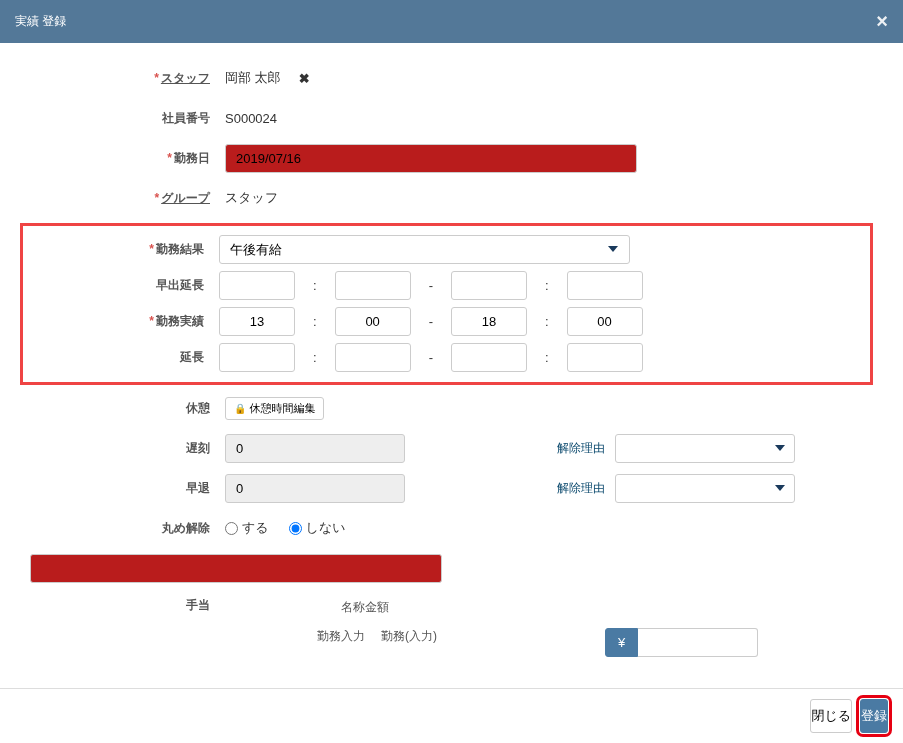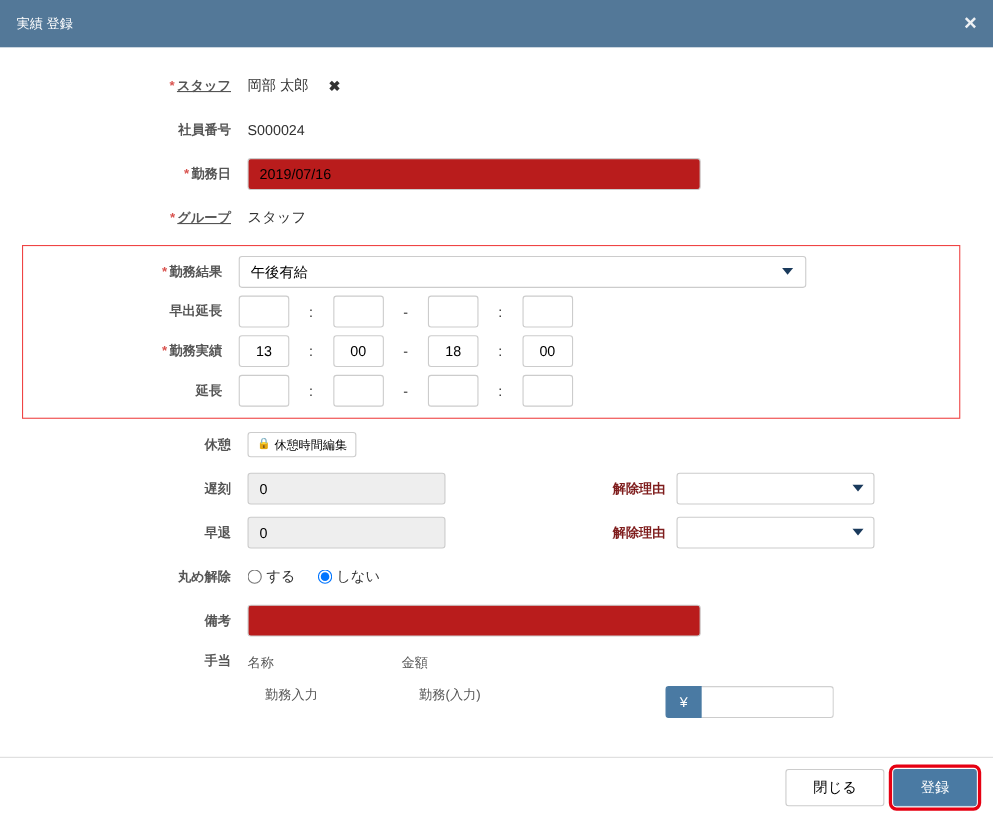--- a/index.html
+++ b/index.html
@@ -10,50 +10,50 @@
 .close-x { color: #fff; font-size: 20px; cursor: pointer; font-weight: bold; opacity: 0.9; }
 .modal-body { padding: 20px 30px 20px 30px; height: 630px; overflow-y: auto; }
 .form-row { display: flex; align-items: center; margin-bottom: 10px; min-height: 30px; }
 .form-label { width: 195px; text-align: right; padding-right: 15px; font-weight: bold; color: #555; font-size: 12px; }
 .form-label .req { color: #d9534f; margin-right: 2px; }
 .form-label .link { text-decoration: underline; }
 .form-value { flex: 1; display: flex; align-items: center; gap: 15px; }
 .static-text { color: #333; padding: 4px 0; }
 .remove-x { font-weight: bold; margin-left: 3px; cursor: pointer; }
 .input-text { border: 1px solid #ccc; border-radius: 3px; padding: 6px 10px; font-size: 13px; width: 412px; background: #b91c1c; }
-.input-small { border: 1px solid #ccc; border-radius: 3px; padding: 6px 8px; font-size: 13px; width: 46px; text-align: center; }
+.input-small { border: 1px solid #ccc; border-radius: 3px; padding: 6px 8px; font-size: 13px; width: 76px; text-align: center; }
 .input-medium { border: 1px solid #ccc; border-radius: 3px; padding: 6px 10px; font-size: 13px; width: 180px; background: #eee; }
-.select-full { border: 1px solid #ccc; border-radius: 3px; padding: 6px 10px; font-size: 13px; width: 516px; background: #fff; appearance: none; position: relative; }
+.select-full { border: 1px solid #ccc; border-radius: 3px; padding: 6px 10px; font-size: 13px; width: 411px; background: #fff; appearance: none; position: relative; }
 .select-wrap { position: relative; display: inline-block; }
 .select-wrap::after { content: ''; position: absolute; right: 12px; top: 50%; transform: translateY(-50%); border-left: 5px solid transparent; border-right: 5px solid transparent; border-top: 6px solid #1a3a5c; pointer-events: none; }
 .select-small { border: 1px solid #ccc; border-radius: 3px; padding: 6px 10px; font-size: 13px; width: 180px; background: #fff; appearance: none; }
 .select-small-wrap { position: relative; display: inline-block; }
 .select-small-wrap::after { content: ''; position: absolute; right: 10px; top: 50%; transform: translateY(-50%); border-left: 5px solid transparent; border-right: 5px solid transparent; border-top: 6px solid #1a3a5c; pointer-events: none; }
-.highlight-box { border: 1px solid #ef4444; padding: 8px 6px 4px 6px; margin-left: -10px; margin-bottom: 8px;}
+.highlight-box { border: 3px solid #ef4444; padding: 8px 6px 4px 6px; margin-left: -10px; margin-bottom: 8px;}
 .highlight-box .form-row { margin-bottom: 6px; }
 .highlight-box .form-label { width: 190px; }
 .time-sep { padding: 0 3px; }
 .btn-small { border: 1px solid #ccc; border-radius: 3px; padding: 3px 8px; font-size: 11px; background: #fff; cursor: pointer; display: inline-flex; align-items: center; gap: 3px; }
 .lock-icon::before { content: '🔒'; font-size: 10px; }
 .double-field { display: flex; align-items: center; gap: 10px; }
-.double-field .sub-label { width: 60px; text-align: right; font-weight: bold; color: #7f1d1d; font-size: 12px; margin-left: 130px; }
+.double-field .sub-label { width: 60px; text-align: right; font-weight: normal; color: #0c4a6e; font-size: 12px; margin-left: 130px; }
 .radio-group { display: flex; align-items: center; gap: 20px; }
 .radio-item { display: flex; align-items: center; gap: 4px; }
 .currency-input { display: flex; align-items: stretch; }
 .currency-prefix { background: #4a7aa3; color: #fff; padding: 6px 12px; border: 1px solid #4a7aa3; border-radius: 3px 0 0 3px; display: flex; align-items: center; }
 .currency-field { border: 1px solid #ccc; border-left: none; border-radius: 0 3px 3px 0; padding: 6px 10px; width: 430px; }
 .currency-field-sm { border: 1px solid #ccc; border-left: none; border-radius: 0 3px 3px 0; padding: 6px 10px; width: 120px; }
 .allowance-row { display: flex; margin-top: 6px; }
 .allowance-col { flex: 1; }
-.allowance-col.name { flex: 0 0 140px; }
+.allowance-col.name { flex: 0 0 140px; text-align: right; }
 .allowance-col.cat { flex: 0 0 240px; }
 .allowance-header { font-size: 12px; color: #555; margin-bottom: 6px; }
 .allowance-value { font-size: 12px; color: #555; padding-left: 16px;}
 .modal-footer { border-top: 1px solid #ddd; padding: 10px 15px; display: flex; justify-content: flex-end; gap: 8px; position: absolute; bottom: 0; left: 0; right: 0; background: #fff; }
-.btn { border: 1px solid #ccc; border-radius: 3px; padding: 7px 24px; font-size: 13px; cursor: pointer; background: #fff; }
+.btn { border: 1px solid #ccc; border-radius: 3px; padding: 7px 0; font-size: 13px; cursor: pointer; background: #fff; }
 .btn-primary { background: #4a7aa3; color: #fff; border-color: #4a7aa3; }
 .btn-highlight { outline: 3px solid #e60012; outline-offset: 1px; }
 </style>
 </head>
 <body>
 
 <div class="modal">
   <div class="modal-header">
     <div class="modal-title">実績 登録</div>
     <div class="close-x">×</div>
@@ -172,21 +172,20 @@
           </label>
         <label class="radio-item">
             <input type="radio" name="rn" checked="" style="">
             <span>しない</span>
           </label>
       </div>
     </div>
 
 
     <div class="form-row">
-      <div class="form-label">備考</div>
       <div class="form-value">
           <input class="input-text" style="">
         </div>
     </div>
 
     <div class="form-row" style="align-items:flex-start;">
       <div class="form-label" style="padding-top:4px;">手当</div>
       <div class="form-value" style="display:block;">
         <div class="allowance-row">
           <div class="allowance-col name">

